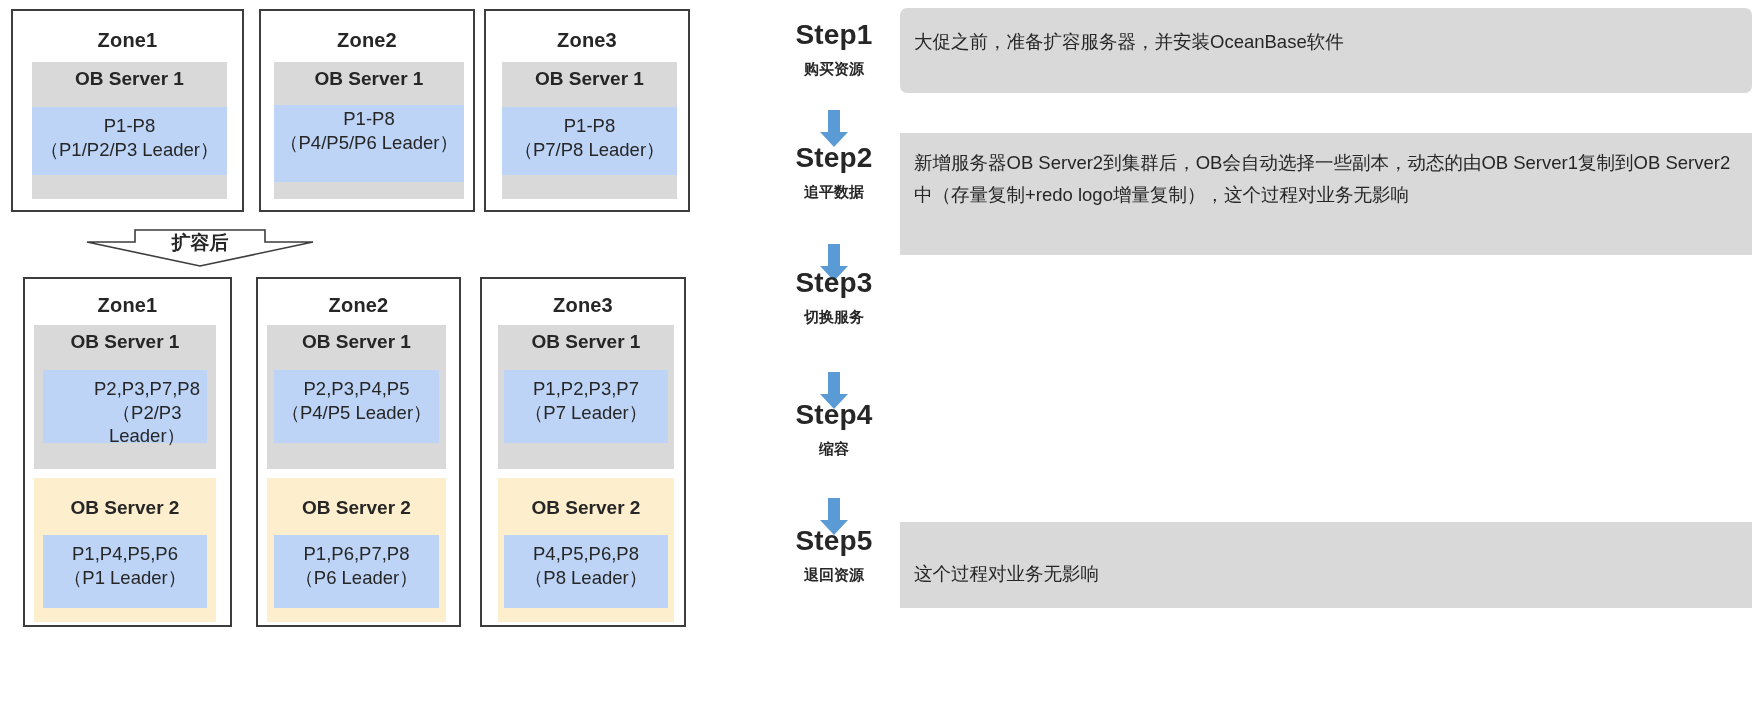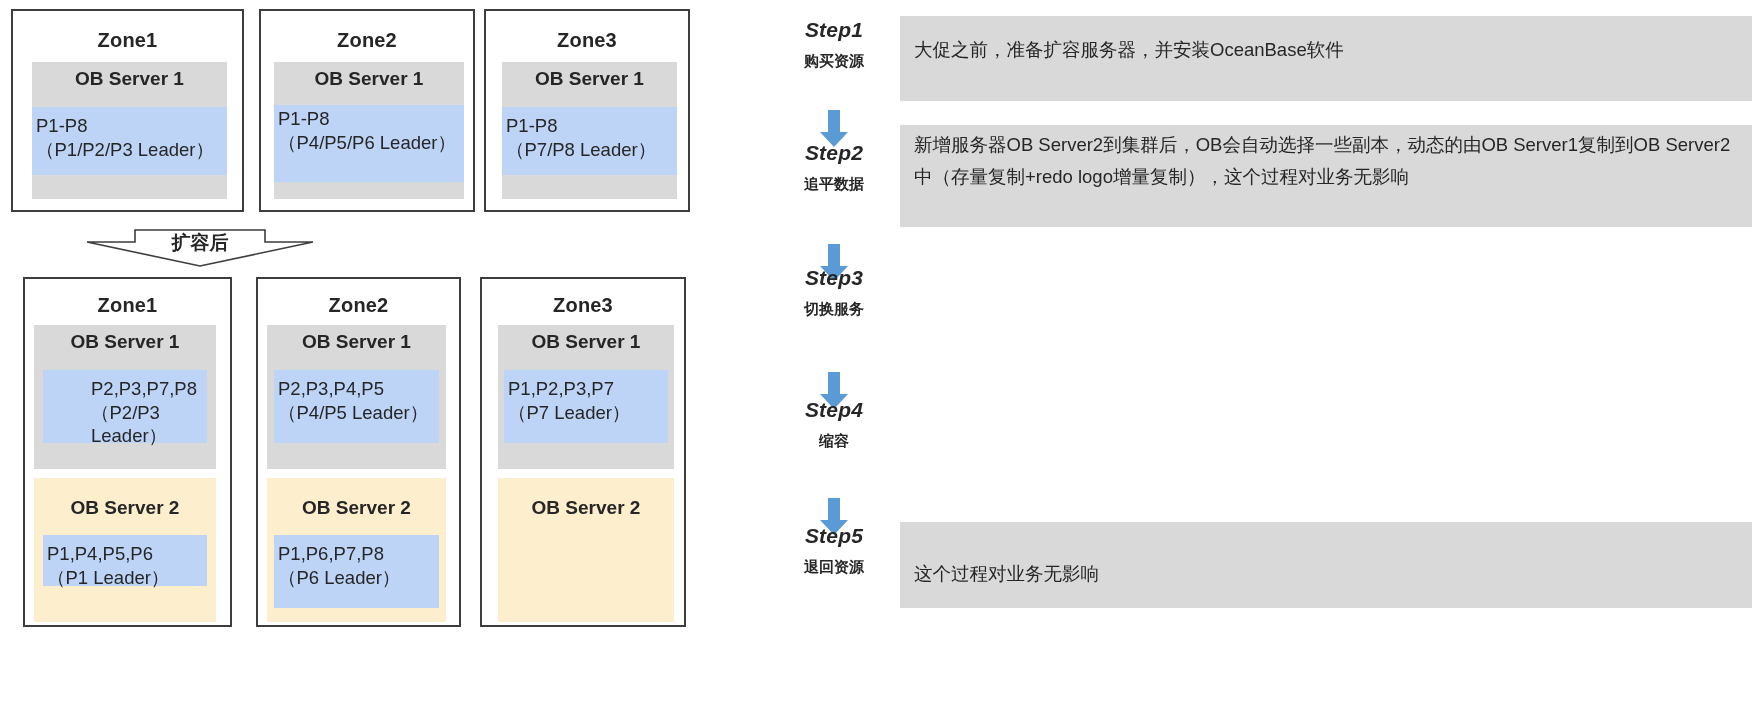--- a/index.html
+++ b/index.html
@@ -39,20 +39,21 @@
   .server-title{
     text-align:center;
     font-weight:bold;
     font-size:19px;
     color:#262626;
     line-height:1.15;
     margin-bottom:5px;
   }
   .partition-box{
     background:#bdd4f7;
+    text-align:center;
     font-size:18.5px;
     line-height:1.28;
     color:#262626;
     padding:7px 4px 8px 4px;
     box-sizing:border-box;
   }
 
   
   .flow-arrow{position:absolute;}
   .flow-arrow svg{display:block;}
@@ -70,21 +71,21 @@
   #right-panel{position:absolute;left:770px;top:0;width:991px;height:712px;}
   .step-row{position:absolute;left:0;width:991px;}
   .step-label{
     position:absolute;
     left:0;width:128px;
     text-align:center;
     font-weight:bold;
     color:#262626;
     line-height:1.18;
   }
-  .step-label .sl-en{display:block;font-size:21px;letter-spacing:.2px;font-style:italic;}
+  .step-label .sl-en{display:block;font-size:28px;letter-spacing:.2px;}
   .step-label .sl-cn{display:block;font-size:15px;margin-top:9px;}
   .step-desc{
     position:absolute;
     left:130px;
     width:852px;
     background:#d9d9d9;
     box-sizing:border-box;
     padding:10px 14px;
     font-size:18.5px;
     line-height:1.75;
@@ -150,21 +151,21 @@
       <div class="zone-title" style="position:absolute;left:0;top:16px;width:100%;">Zone1</div>
       <div class="server-block server-gray" style="position:absolute;left:9px;top:46px;width:182px;height:144px;">
         <div class="server-title">OB Server 1</div>
         <div class="partition-box" style="position:absolute;left:9px;top:45px;width:164px;height:73px;padding-left:48px;">
           <div>P2,P3,P7,P8</div>
           <div>（P2/P3 Leader）</div>
         </div>
       </div>
       <div class="server-block server-yellow" style="position:absolute;left:9px;top:199px;width:182px;height:144px;">
         <div class="server-title" style="margin-top:13px;">OB Server 2</div>
-        <div class="partition-box" style="position:absolute;left:9px;top:57px;width:164px;height:51px;">
+        <div class="partition-box" style="position:absolute;left:9px;top:57px;width:164px;height:73px;">
           <div>P1,P4,P5,P6</div>
           <div>（P1 Leader）</div>
         </div>
       </div>
     </div>
 
     <div class="zone-box" style="left:256px;top:277px;width:205px;height:350px;">
       <div class="zone-title" style="position:absolute;left:0;top:16px;width:100%;">Zone2</div>
       <div class="server-block server-gray" style="position:absolute;left:9px;top:46px;width:179px;height:144px;">
         <div class="server-title">OB Server 1</div>
@@ -186,46 +187,50 @@
       <div class="zone-title" style="position:absolute;left:0;top:16px;width:100%;">Zone3</div>
       <div class="server-block server-gray" style="position:absolute;left:16px;top:46px;width:176px;height:144px;">
         <div class="server-title">OB Server 1</div>
         <div class="partition-box" style="position:absolute;left:6px;top:45px;width:164px;height:73px;">
           <div>P1,P2,P3,P7</div>
           <div>（P7 Leader）</div>
         </div>
       </div>
       <div class="server-block server-yellow" style="position:absolute;left:16px;top:199px;width:176px;height:144px;">
         <div class="server-title" style="margin-top:13px;">OB Server 2</div>
+        <div class="partition-box" style="position:absolute;left:6px;top:57px;width:164px;height:73px;">
+          <div>P4,P5,P6,P8</div>
+          <div>（P8 Leader）</div>
+        </div>
       </div>
     </div>
   </div>
 
   <div id="right-panel">
 
     <div class="step-row" style="top:8px;height:90px;">
       <div class="step-label" style="top:10px;">
         <span class="sl-en">Step1</span>
         <span class="sl-cn">购买资源</span>
       </div>
-      <div class="step-desc" style="top:8px;height:85px;padding-top:18px;">大促之前，准备扩容服务器，并安装OceanBase软件</div>
+      <div class="step-desc" style="top:0;height:85px;padding-top:18px;border-radius:7px;">大促之前，准备扩容服务器，并安装OceanBase软件</div>
     </div>
 
     <div class="down-arrow" style="top:110px;">
       <svg width="40" height="38" viewBox="0 0 40 38" aria-hidden="true">
         <polygon points="14,0 26,0 26,22 34,22 20,37 6,22 14,22" fill="#5b9bd5"></polygon>
       </svg>
     </div>
 
     <div class="step-row" style="top:125px;height:125px;">
       <div class="step-label" style="top:16px;">
         <span class="sl-en">Step2</span>
         <span class="sl-cn">追平数据</span>
       </div>
-      <div class="step-desc" style="top:0px;height:102px;padding-top:4px;">新增服务器OB Server2到集群后，OB会自动选择一些副本，动态的由OB Server1复制到OB Server2中（存量复制+redo logo增量复制），这个过程对业务无影响</div>
+      <div class="step-desc" style="top:8px;height:122px;padding-top:14px;">新增服务器OB Server2到集群后，OB会自动选择一些副本，动态的由OB Server1复制到OB Server2中（存量复制+redo logo增量复制），这个过程对业务无影响</div>
     </div>
 
     <div class="down-arrow" style="top:244px;">
       <svg width="40" height="38" viewBox="0 0 40 38" aria-hidden="true">
         <polygon points="14,0 26,0 26,22 34,22 20,37 6,22 14,22" fill="#5b9bd5"></polygon>
       </svg>
     </div>
 
     <div class="step-row" style="top:262px;height:125px;">
       <div class="step-label" style="top:4px;">

